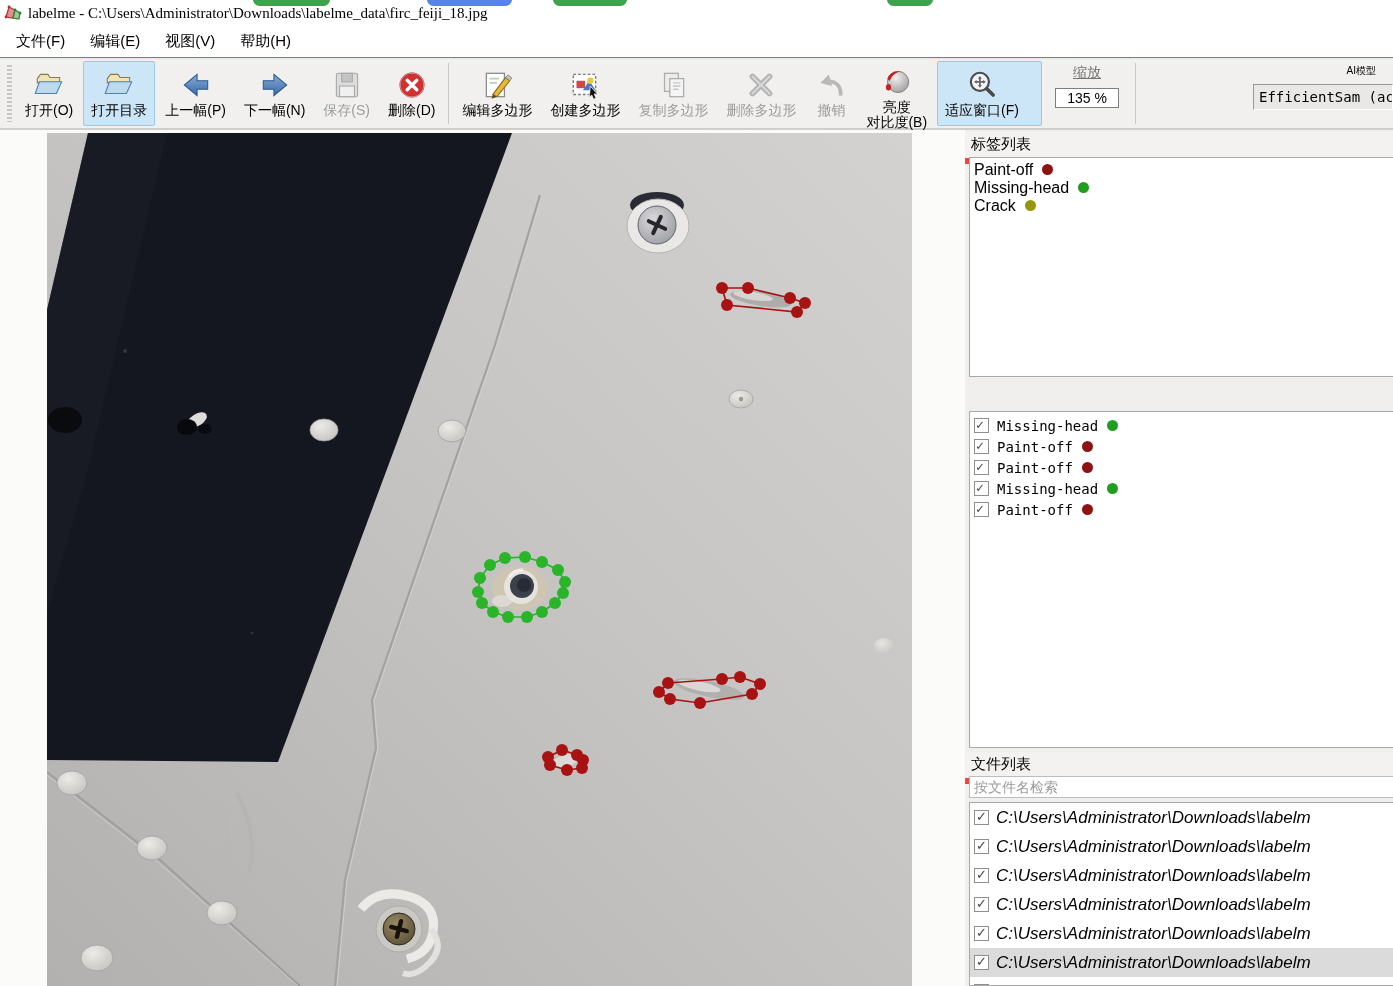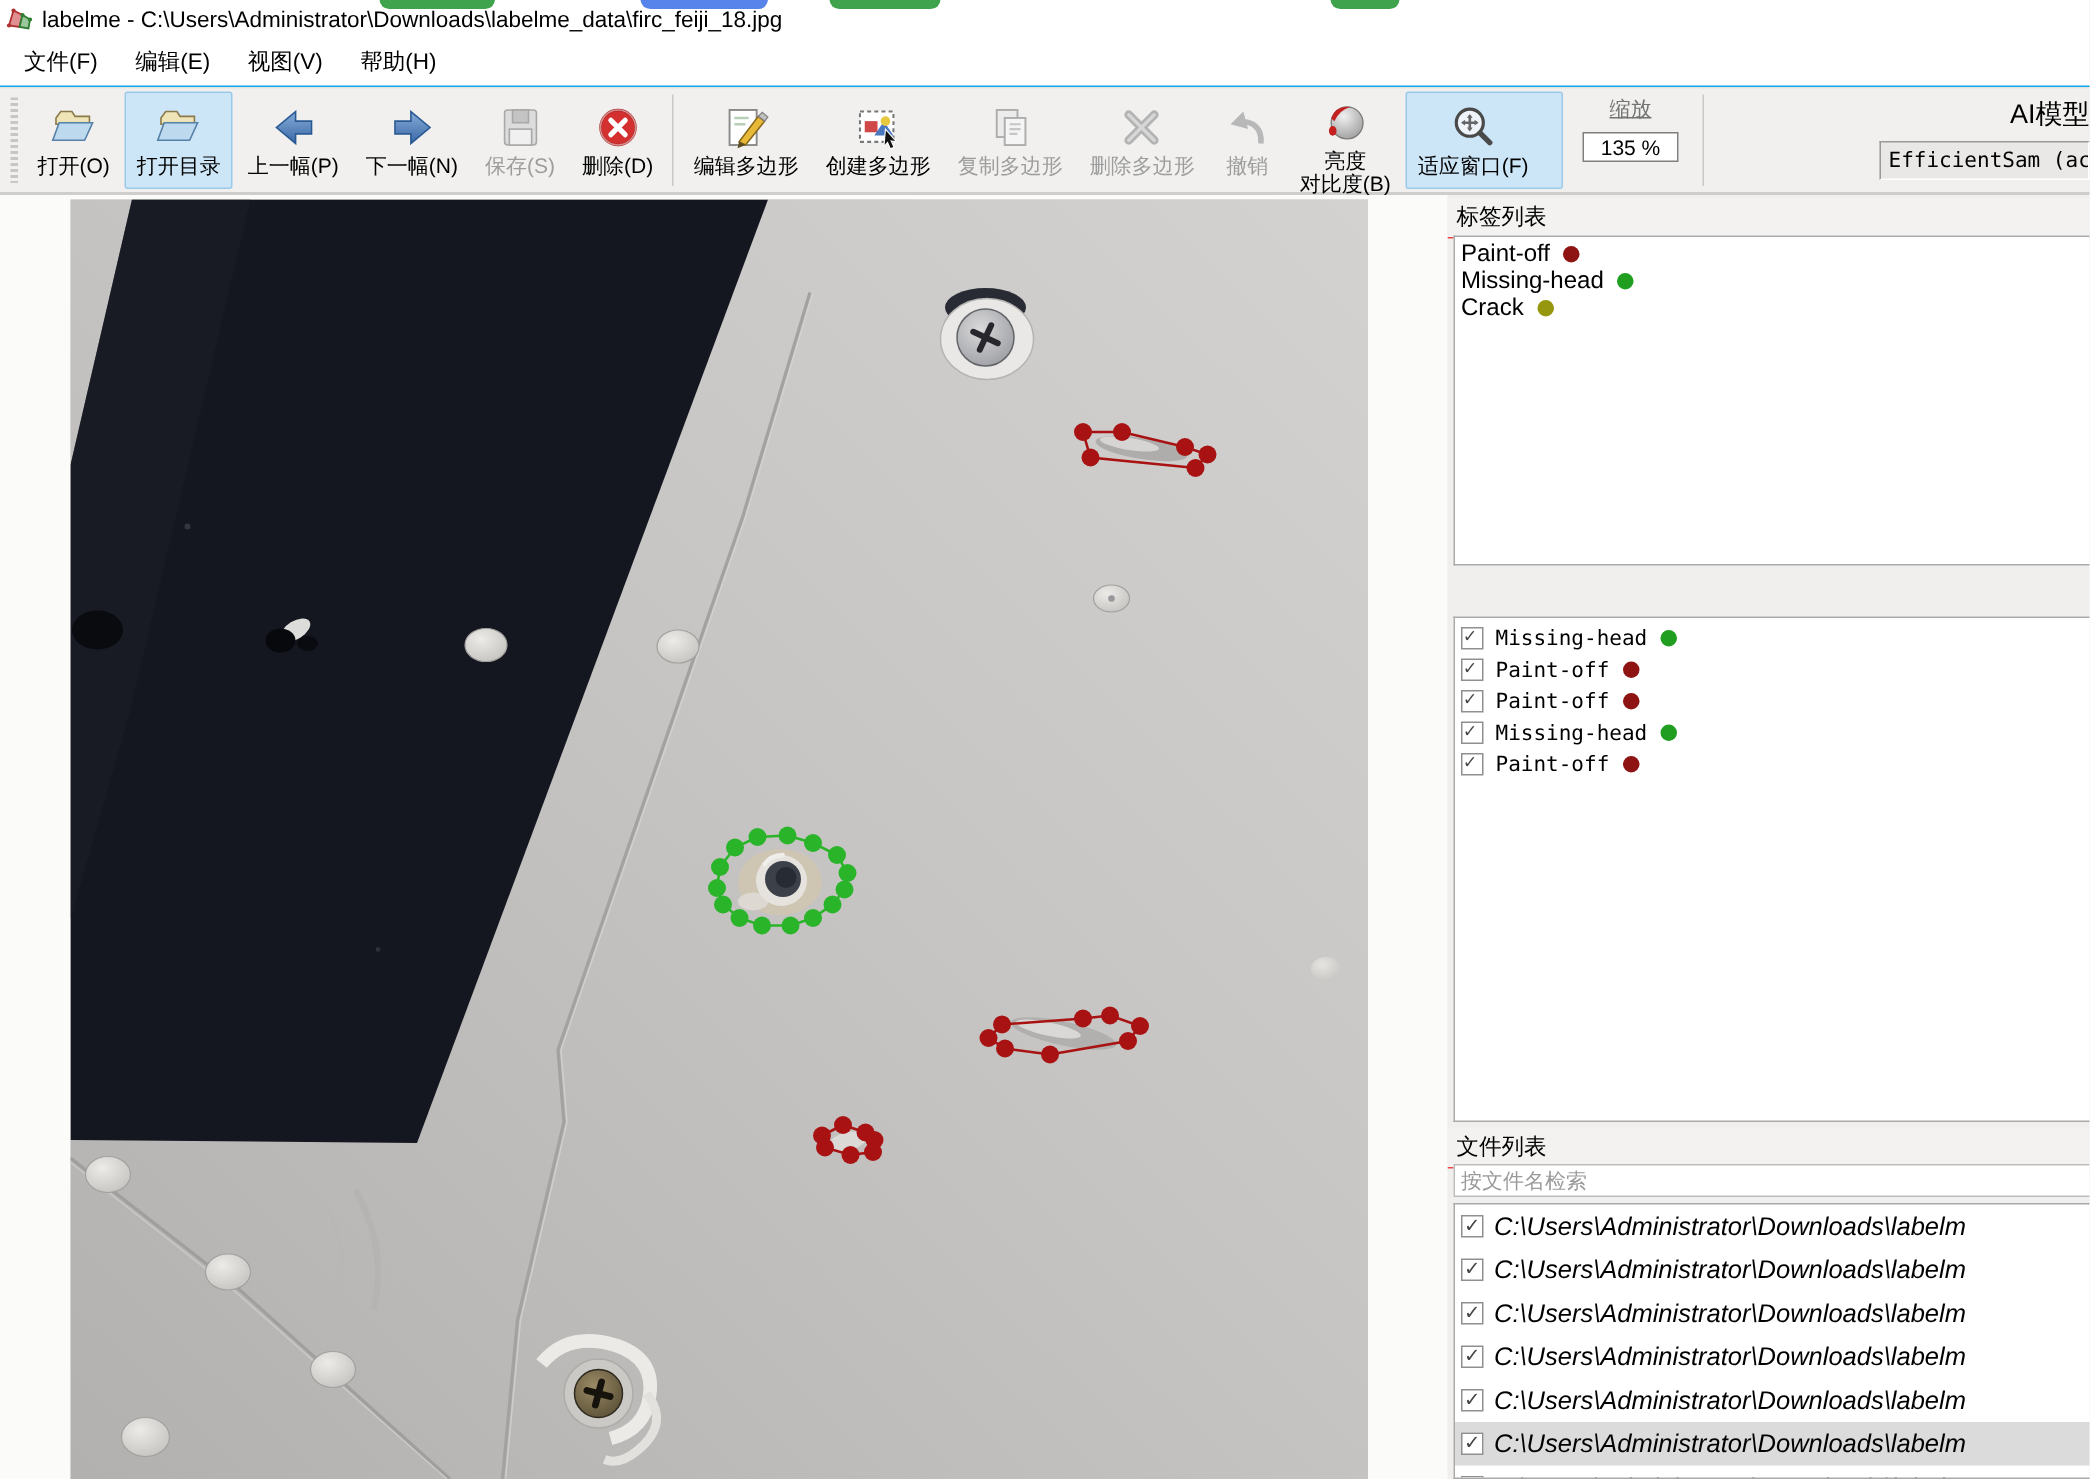--- a/index.html
+++ b/index.html
@@ -1,20 +1,20 @@
 <!DOCTYPE html>
 <html><head>
 <meta charset="utf-8">
 <style>
   html,body{margin:0;padding:0;width:1393px;height:986px;overflow:hidden;background:#fff;
     font-family:"Liberation Sans","DejaVu Sans",sans-serif;}
   *{box-sizing:border-box;}
 
   
-  .titlebar{position:absolute;top:0;left:0;right:0;height:26px;background:#fff;display:flex;align-items:center;padding-left:4px;}
+  .titlebar{position:absolute;top:0;left:0;right:0;height:26px;background:#fff;display:flex;align-items:center;padding-left:4px;font-family:Liberation Serif, serif;}
   .app-icon{width:18px;height:18px;}
   .title-text{font-size:15px;color:#000;margin-left:6px;white-space:nowrap;}
   .pill{position:absolute;top:-7px;height:13px;border-radius:7px;}
 
   
   .menubar{position:absolute;top:26px;left:0;right:0;height:32px;background:#fff;border-bottom:1px solid #0ea5e9;
     display:flex;align-items:center;padding-left:6px;font-size:15px;color:#000;}
   .menu-item{padding:5px 10px;margin-right:5px;white-space:nowrap;}
 
   
@@ -26,35 +26,35 @@
   .tbtn.checked{background:#cde6f7;border-color:#9ac9ea;}
   .ticon{height:37px;display:flex;align-items:center;justify-content:center;}
   .tlabel{font-size:14px;color:#000;white-space:nowrap;line-height:15px;text-align:center;}
   .tbtn.disabled .tlabel{color:#9d9d9d;}
   .tsep{width:1px;background:#c9c8c6;margin:4px 4px;}
   .tgroup-zoom{display:flex;flex-direction:column;align-items:center;padding:5px 12px 0 12px;}
   .zoom-caption{font-size:14px;color:#737373;text-decoration:underline;}
   .zoom-box{margin-top:6px;width:64px;height:20px;border:1px solid #7f7f7f;background:#fff;
     font-family:Liberation Sans, sans-serif;font-size:14px;display:flex;align-items:center;justify-content:center;}
   .ai-group{margin-left:auto;display:flex;flex-direction:column;align-items:flex-end;padding-top:5px;width:140px;}
-  .ai-caption{font-size:18px;color:#000;padding-right:0;white-space:nowrap;text-align:right;}
+  .ai-caption{font-size:10px;color:#000;padding-right:17px;white-space:nowrap;text-align:right;}
   .ai-select{margin-top:6px;height:26px;width:140px;background:#e9e8e7;border:1px solid;
     border-color:#9a9a9a #ffffff #ffffff #9a9a9a;
     font-family:"DejaVu Sans Mono","Liberation Mono",monospace;font-size:14px;
     display:flex;align-items:center;padding-left:5px;white-space:nowrap;overflow:hidden;}
 
   
   .main{position:absolute;top:130px;left:0;width:1393px;height:856px;background:#fbfbfa;}
   .photo{position:absolute;left:47px;top:3px;width:865px;height:853px;background:#c5c4c2;}
   .photo svg{position:absolute;left:0;top:0;}
 
   
   .sidebar{position:absolute;left:965px;top:0;width:428px;height:856px;background:#f0efee;overflow:hidden;}
   .panel-title{position:absolute;left:0;right:0;font-size:15px;color:#000;padding:3px 0 4px 6px;
-    border-bottom:1px solid #ef4444;background:#f3f2f1;white-space:nowrap;}
+    border-bottom:6px solid #ef4444;background:#f3f2f1;white-space:nowrap;}
   .label-title{top:2px;}
   .label-list{position:absolute;top:27px;left:4px;width:430px;height:220px;background:#fff;border:1px solid #a9a9a9;border-right:none;
     padding:2px 0 0 4px;overflow:hidden;}
   .label-row{height:18px;line-height:17px;display:flex;align-items:center;font-size:16px;color:#000;overflow:hidden;}
   .label-row .dot{width:11px;height:11px;border-radius:50%;margin-left:9px;}
 
   .poly-title{top:257px;}
   .poly-list{position:absolute;top:281px;left:4px;width:430px;height:337px;background:#fff;border:1px solid #a9a9a9;border-right:none;
     padding:3px 0 0 3px;overflow:hidden;}
   .poly-row{height:21px;display:flex;align-items:center;

